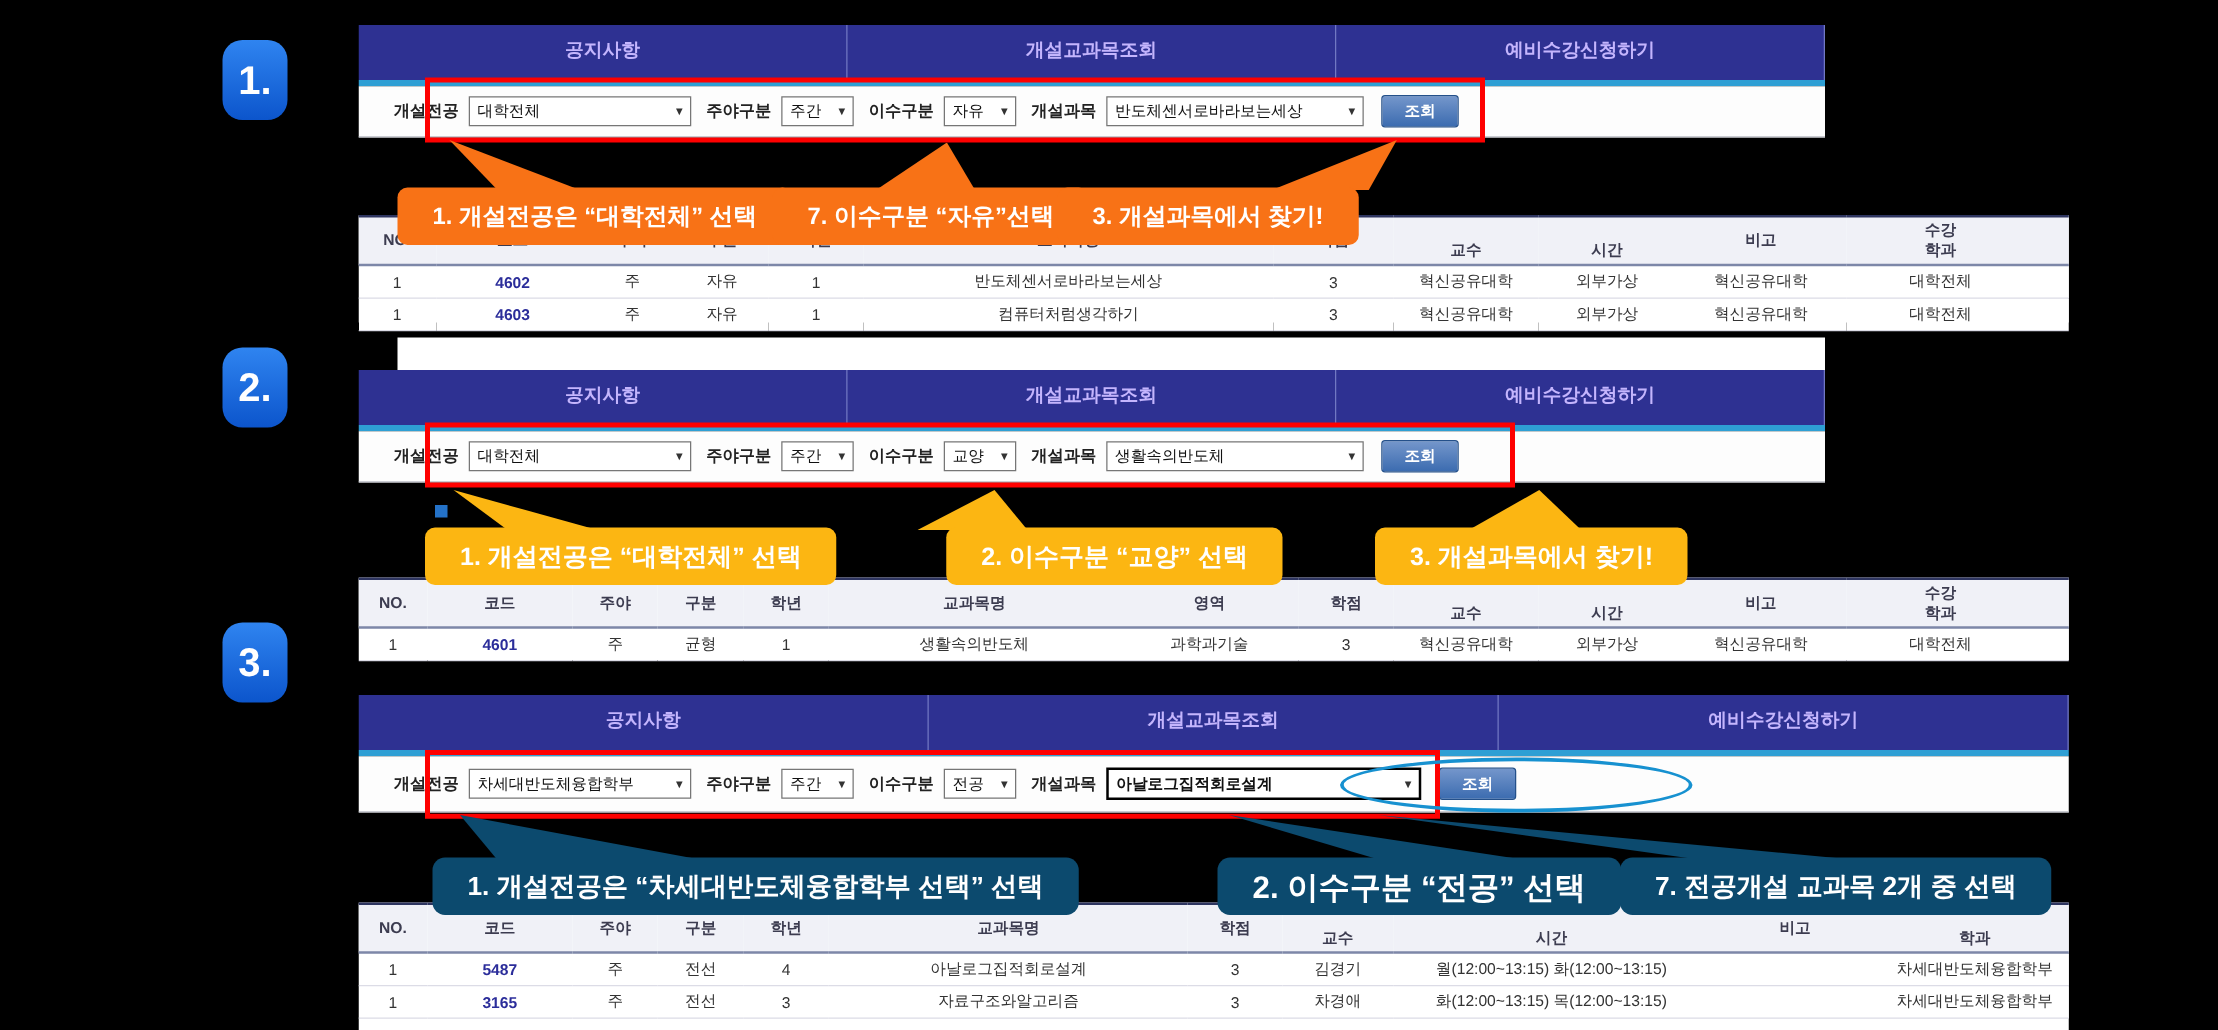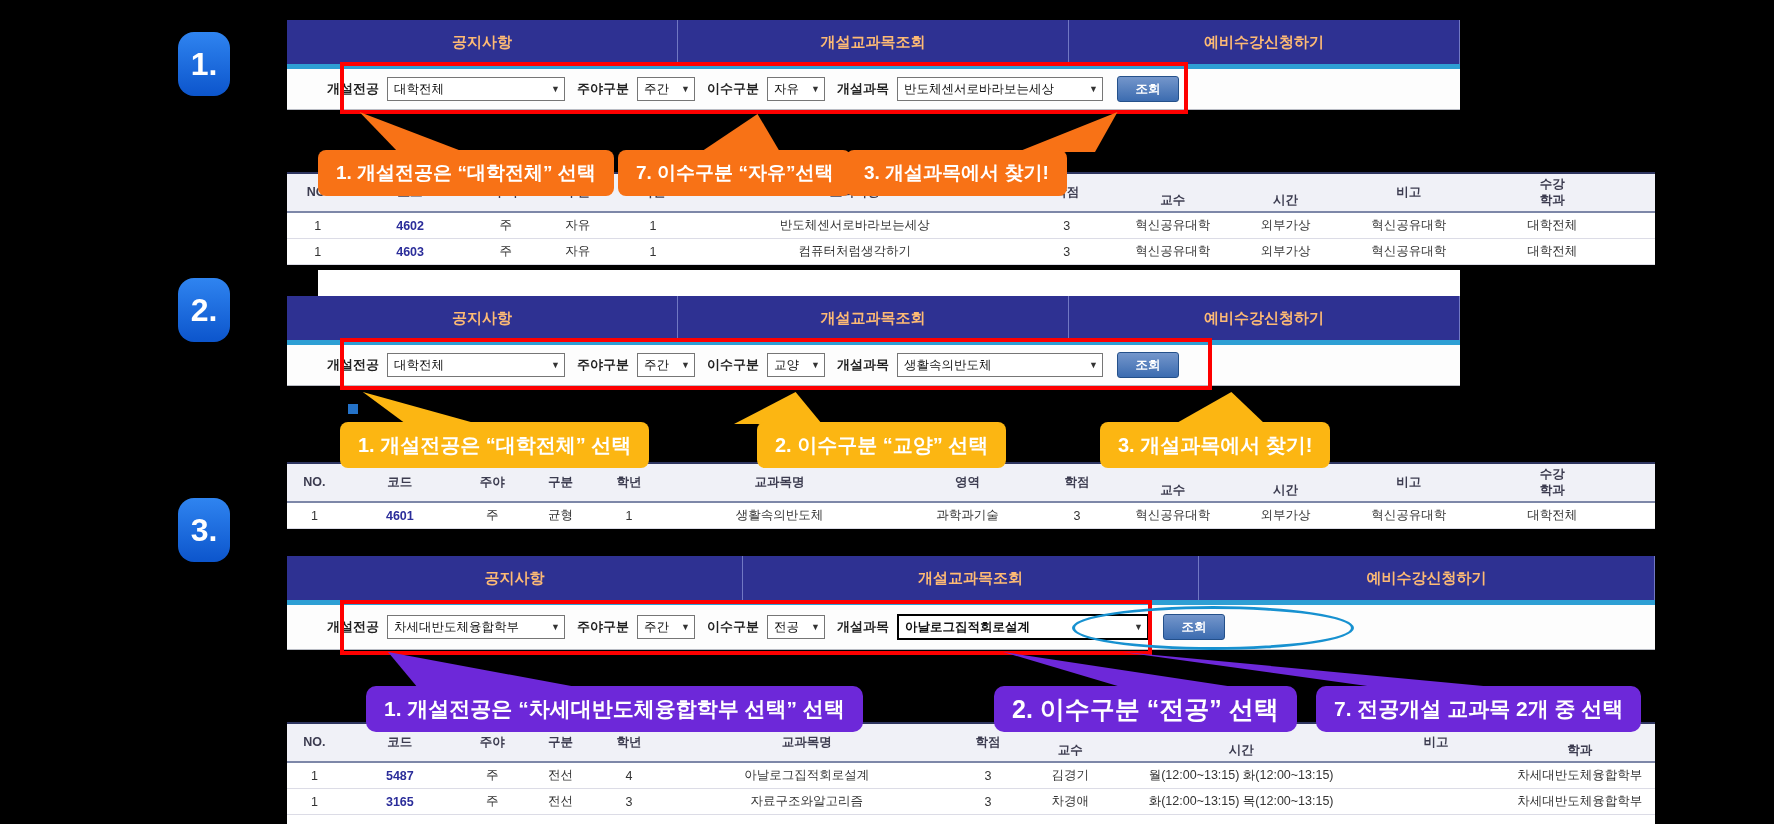--- a/index.html
+++ b/index.html
@@ -13,33 +13,33 @@
     background:linear-gradient(180deg,#2f84f0,#0c55cc);
     color:#fff;font-weight:bold;font-size:32px;
     display:flex;align-items:center;justify-content:center;
   }
   #badge1{left:178px;top:32px;}
   #badge2{left:178px;top:278px;}
   #badge3{left:178px;top:498px;}
 
   
   .navy-bar{position:absolute;background:#2e3192;display:flex;}
-  .tab{flex:1;text-align:center;line-height:44px;color:#fdba74;font-weight:bold;font-size:15px;
-       border-right:1px solid rgba(170,178,235,.55);}
+  .tab{flex:1;text-align:center;line-height:44px;color:#c4b5fd;font-weight:bold;font-size:15px;
+       border-right:1px solid rgba(170,178,235,.55);font-family:Liberation Mono, monospace;}
   #p1-navy{left:287px;top:20px;width:1173px;height:44px;}
   #p2-navy{left:287px;top:296px;width:1173px;height:44px;}
   #p3-navy{left:287px;top:556px;width:1368px;height:44px;}
   .cyan-strip{position:absolute;background:#2e9fd4;height:5px;}
   #p1-cyan{left:287px;top:64px;width:1173px;}
   #p2-cyan{left:287px;top:340px;width:1173px;}
   #p3-cyan{left:287px;top:600px;width:1368px;}
 
   
   .filter-row{position:absolute;background:#fdfdfd;border-bottom:1px solid #b9bcc4;
-    display:flex;align-items:center;padding-left:28px;box-sizing:border-box;}
+    display:flex;align-items:center;padding-left:16px;box-sizing:border-box;}
   #p1-filter{left:287px;top:69px;width:1173px;height:41px;}
   #p2-filter{left:287px;top:345px;width:1173px;height:41px;}
   #p3-filter{left:287px;top:605px;width:1368px;height:45px;}
   .flabel{font-size:13px;font-weight:bold;color:#222;margin:0 8px 0 12px;white-space:nowrap;}
   .sel{display:inline-flex;align-items:center;justify-content:space-between;
     background:#fff;border:1px solid #767676;height:24px;padding:0 4px 0 6px;
     font-size:12.5px;color:#111;box-sizing:border-box;white-space:nowrap;}
   .sel .arr{font-size:9px;color:#333;margin-left:6px;}
   .sel-major{width:178px;}
   .sel-small{width:58px;}
@@ -57,23 +57,23 @@
   #p3-oval{position:absolute;left:1072px;top:606px;width:282px;height:44px;border:3px solid #1791d0;
     border-radius:50%;box-sizing:border-box;z-index:6;pointer-events:none;}
 
   
   #p2-whitestrip{position:absolute;left:318px;top:270px;width:1142px;height:26px;background:#fff;}
   #p2-frag-blue{position:absolute;left:348px;top:404px;width:10px;height:10px;background:#2472c8;}
   #p2-frag-red{position:absolute;left:346px;top:424px;width:8px;height:16px;background:#d03a2a;}
 
   
   .bubble{position:absolute;display:inline-flex;align-items:center;white-space:nowrap;
-    color:#fff;font-weight:bold;border-radius:8px;padding:0 18px;z-index:7;height:46px;}
+    color:#fff;font-weight:bold;border-radius:8px;padding:0 28px;z-index:7;height:46px;}
   .pointer{position:absolute;z-index:7;}
-  .orange{background:#f87216;} .yellow{background:#fcb612;} .blue{background:#6d28d9;margin-left:20px;}
+  .orange{background:#f87216;} .yellow{background:#fcb612;} .blue{background:#0c4a6e;}
   
   #p1-b1{left:318px;top:150px;font-size:19px;}
   #p1-b2{left:618px;top:150px;font-size:19px;}
   #p1-b3{left:846px;top:150px;font-size:19px;}
   #p1-pt1{left:354px;top:112px;width:110px;height:40px;clip-path:polygon(5% 0,100% 100%,40% 100%);}
   #p1-pt2{left:690px;top:114px;width:90px;height:38px;clip-path:polygon(75% 0,100% 100%,12% 100%);}
   #p1-pt3{left:1005px;top:112px;width:125px;height:40px;clip-path:polygon(90% 0,72% 100%,10% 100%);}
   
   #p2-b1{left:340px;top:422px;font-size:20px;}
   #p2-b2{left:757px;top:422px;font-size:20px;}

